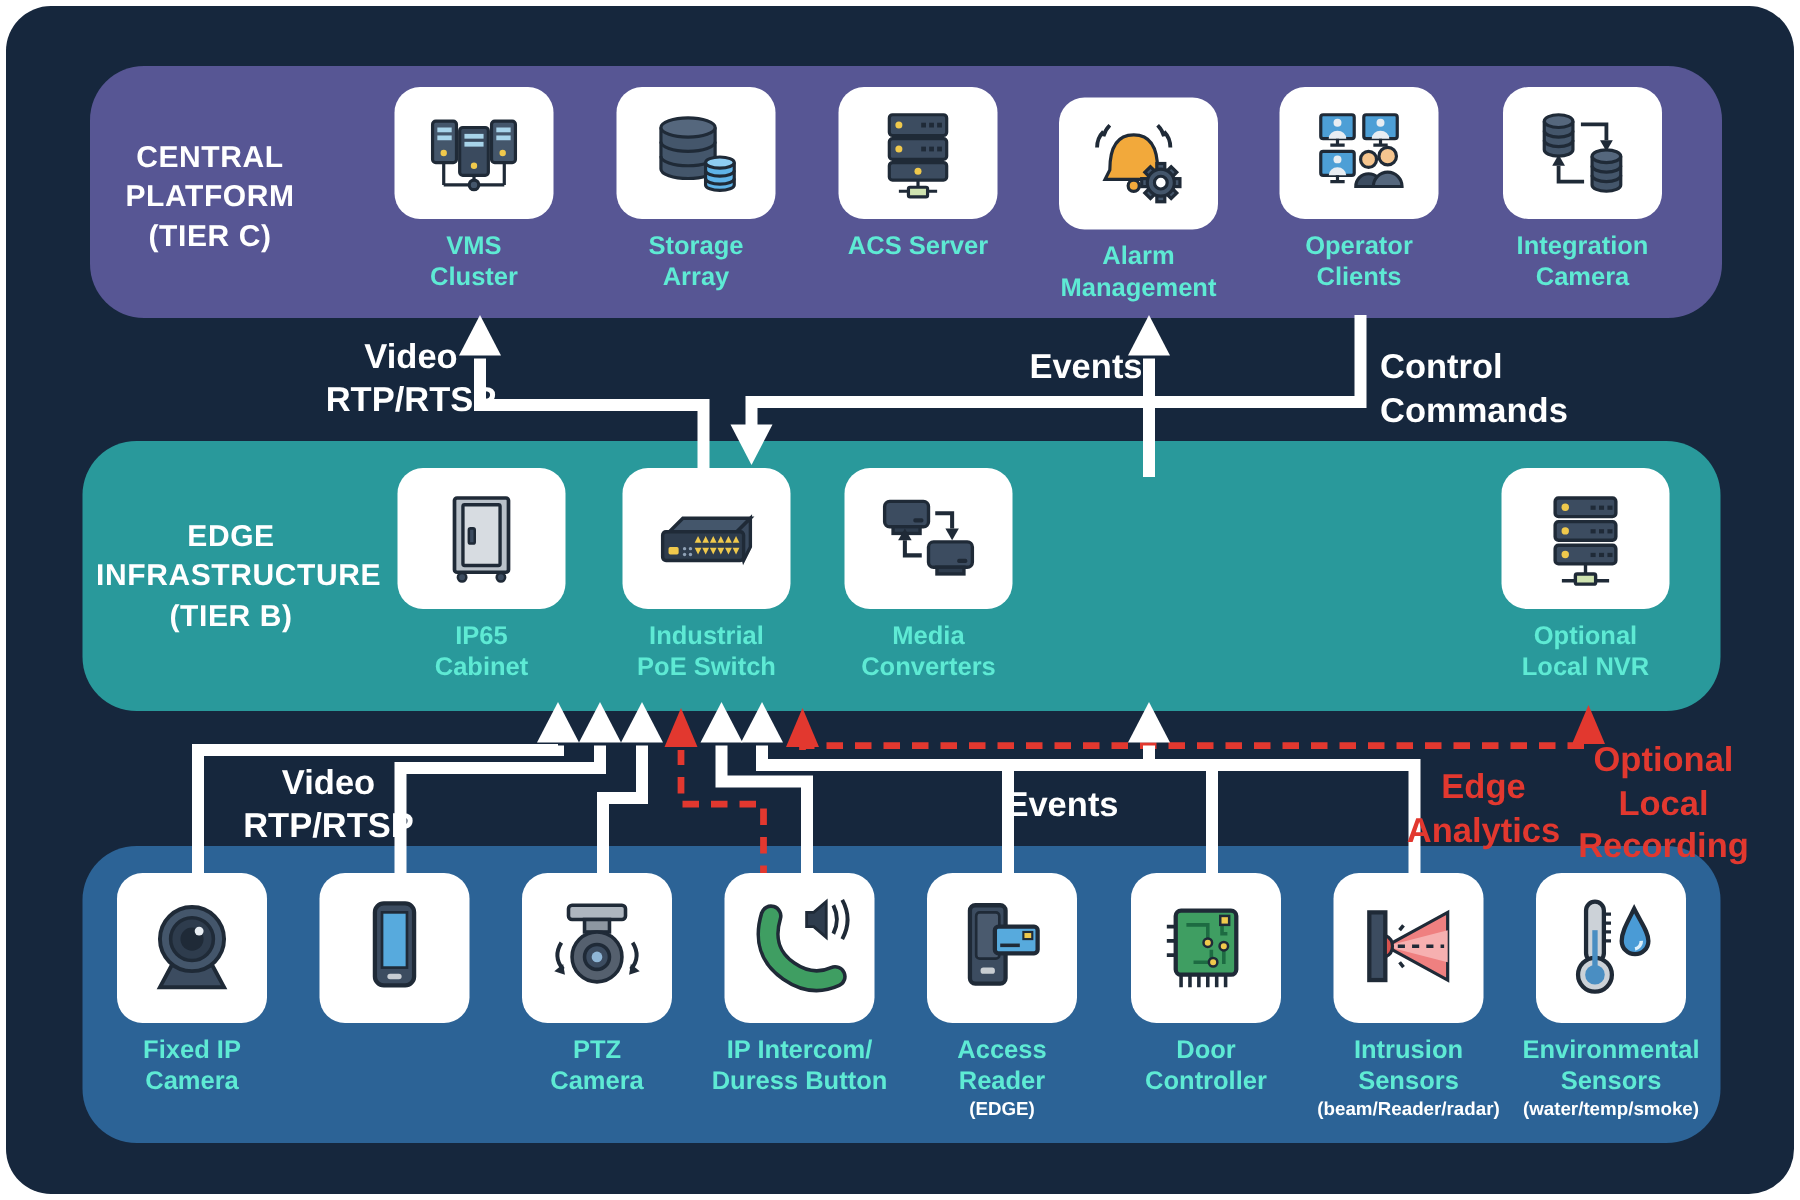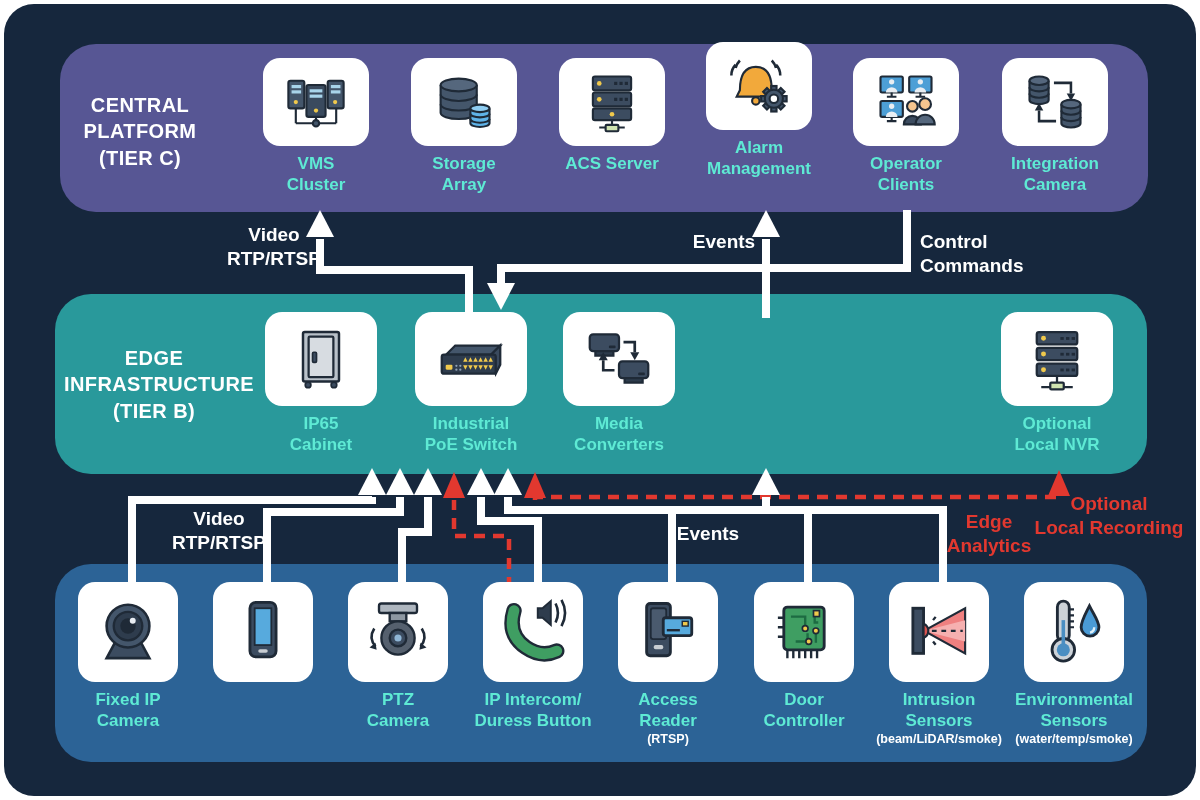--- a/index.html
+++ b/index.html
@@ -14,21 +14,21 @@
   .tier-label{position:absolute;color:#ffffff;font-weight:bold;font-size:20px;
               line-height:1.32;text-align:center;white-space:pre-line;letter-spacing:.4px;}
   .band-central .tier-label{left:10px;top:48px;width:140px;}
   .band-edge .tier-label{left:9px;top:51px;width:180px;}
   .node{position:absolute;width:160px;display:flex;flex-direction:column;align-items:center;}
   .card{background:#ffffff;border-radius:17px;display:flex;align-items:center;justify-content:center;}
   .node-label{margin-top:7px;color:#5eead4;font-weight:bold;font-size:17px;
               line-height:1.24;text-align:center;white-space:pre-line;}
   .node-sub{color:#ffffff;font-weight:bold;font-size:12.5px;margin-top:1px;text-align:center;}
   .wires{position:absolute;left:0;top:0;width:1196px;height:796px;pointer-events:none;}
-  .flow-label{position:absolute;color:#ffffff;font-weight:bold;font-size:19px;
+  .flow-label{position:absolute;color:#ffffff;font-weight:bold;font-size:23px;
               line-height:1.24;white-space:pre-line;text-align:center;}
   .flow-label.red{color:#e2382f;}
   .fl-video-top{left:205px;top:219px;width:130px;}
   .fl-events-top{left:680px;top:226px;width:80px;}
   .fl-control{left:916px;top:226px;width:130px;text-align:left;}
   .fl-video-bottom{left:150px;top:503px;width:130px;}
   .fl-events-bottom{left:664px;top:518px;width:80px;}
   .fl-edge-analytics{left:925px;top:506px;width:120px;}
   .fl-optional{left:1030px;top:488px;width:150px;}
 </style>
@@ -171,21 +171,21 @@
               <rect x="39" y="28" width="3" height="3"></rect>
               <rect x="44" y="28" width="3" height="3"></rect>
             </g>
             <path d="M32 49 V56 M20 56 H44" stroke="#1f2a37" stroke-width="2"></path>
             <rect x="26" y="53.5" width="12" height="6" rx="1" fill="#cfe3b0" stroke="#1f2a37" stroke-width="2"></rect>
           </svg>
         </span>
       </div>
       <div class="node-label">ACS Server</div>
     </div>
-    <div class="node" style="left: 675px; top: 38px;">
+    <div class="node" style="left: 675px; top: 61px;">
       <div class="card" style="width: 106px; height: 88px;">
         <span>
           <svg viewBox="0 0 64 64" style="width: 68px; height: 68px; display: block;">
             <path d="M14 36 Q14 14 29 14 Q44 14 44 36 L47 42 H11 Z" fill="#f2a93b" stroke="#1f2a37" stroke-width="2"></path>
             <circle cx="29" cy="46" r="3.5" fill="#f2a93b" stroke="#1f2a37" stroke-width="2"></circle>
             <path d="M10 12 Q6 16 6 22 M14 8 Q11 11 10 15 M48 12 Q52 16 52 22 M44 8 Q47 11 48 15" stroke="#1f2a37" stroke-width="2.4" fill="none"></path>
             <g fill="#44566b" stroke="#1f2a37" stroke-width="2">
               <rect x="43.5" y="32" width="5" height="5"></rect>
               <rect x="43.5" y="51" width="5" height="5"></rect>
               <rect x="34" y="41.5" width="5" height="5"></rect>
@@ -434,21 +434,21 @@
             <rect x="17.5" y="12" width="13" height="26" rx="2" fill="#4a5a6e" stroke="#1f2a37" stroke-width="1.5"></rect>
             <rect x="20" y="43" width="8" height="3.5" rx="1.5" fill="#c8cdd2"></rect>
             <rect x="28" y="20" width="24" height="15" rx="2" fill="#57aadd" stroke="#1f2a37" stroke-width="2.4"></rect>
             <rect x="44" y="23" width="5" height="4" fill="#f0c94c" stroke="#1f2a37" stroke-width="1.2"></rect>
             <path d="M31 30.5 H42" stroke="#1f2a37" stroke-width="2"></path>
           </svg>
         </span>
       </div>
       <div class="node-label">Access
 Reader</div>
-      <div class="node-sub">(RTSP)</div>
+      <div class="node-sub">(EDGE)</div>
     </div>
     <div class="node" style="left: 720px; top: 578px;">
       <div class="card" style="width: 100px; height: 100px;">
         <span>
           <svg viewBox="0 0 64 64" style="width: 76px; height: 76px; display: block;">
             <g stroke="#1f2a37" stroke-width="2">
               <path d="M18 46 v8 M23 46 v8 M28 46 v8 M33 46 v8 M38 46 v8 M43 46 v8"></path>
               <path d="M10 20 h6 M10 28 h6 M10 36 h6"></path>
             </g>
             <rect x="15" y="11" width="34" height="36" rx="3" fill="#3f9e62" stroke="#1f2a37" stroke-width="2.4"></rect>
@@ -473,21 +473,21 @@
             <polygon points="23,30 54,22 54,40 23,32" fill="#f6b0b0"></polygon>
             <rect x="10" y="12" width="9" height="38" fill="#3c4c60" stroke="#1f2a37" stroke-width="2.4"></rect>
             <path d="M19 25 a6.5 6.5 0 0 1 0 12 Z" fill="#d9534f" stroke="#1f2a37" stroke-width="1.8"></path>
             <path d="M26 31 H52" stroke="#1f2a37" stroke-width="2" stroke-dasharray="4 4"></path>
             <path d="M27 22 l4 -5 M27 40 l4 5" stroke="#1f2a37" stroke-width="2" stroke-dasharray="3.5 3"></path>
           </svg>
         </span>
       </div>
       <div class="node-label">Intrusion
 Sensors</div>
-      <div class="node-sub">(beam/LiDAR/smoke)</div>
+      <div class="node-sub">(beam/Reader/radar)</div>
     </div>
     <div class="node" style="left: 990px; top: 578px;">
       <div class="card" style="width: 100px; height: 100px;">
         <span>
           <svg viewBox="0 0 64 64" style="width: 76px; height: 76px; display: block;">
             <rect x="18" y="6" width="10" height="34" rx="5" fill="#ccd2d8" stroke="#1f2a37" stroke-width="2.4"></rect>
             <circle cx="23" cy="47" r="9.5" fill="#ccd2d8" stroke="#1f2a37" stroke-width="2.4"></circle>
             <circle cx="23" cy="47" r="5.5" fill="#4a8ec2"></circle>
             <rect x="21.5" y="22" width="3" height="22" fill="#4a8ec2"></rect>
             <path d="M28 13 h4 M28 18 h4 M28 23 h4 M28 28 h4" stroke="#1f2a37" stroke-width="1.8"></path>

